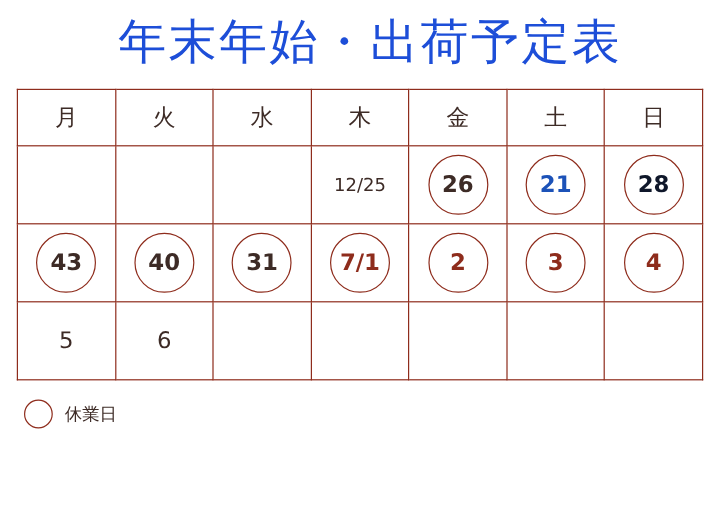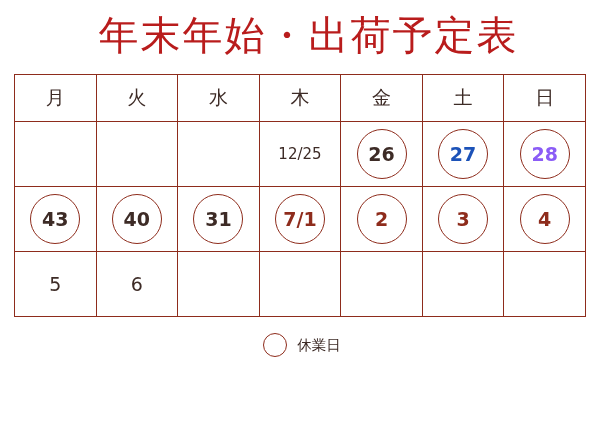--- a/index.html
+++ b/index.html
@@ -18,21 +18,21 @@
   .page {
     width: 600px;
     height: 443px;
     position: relative;
     box-sizing: border-box;
   }
   .title {
     text-align: center;
     font-size: 40px;
     letter-spacing: 2px;
-    color: #b91c1c;
+    color: #1d4ed8;
     margin: 10px 0 0 17px;
     font-weight: normal;
     line-height: 1.25;
   }
   .subtitle {
     text-align: center;
     font-size: 14.5px;
     color: #3d2b26;
     margin: 12px 0 0 0;
     letter-spacing: 0.5px;
@@ -76,31 +76,30 @@
     line-height: 1;
     font-size: 19px;
     box-sizing: border-box;
   }
   .num.circled {
     border: 1.6px solid #8e2c1c;
     border-radius: 50%;
     font-weight: bold;
   }
   .num.sat { color: #1c52b8; }
-  .num.sun { color: #8b5cf6; }
+  .num.sun { color: #0f172a; }
   .num.holiday { color: #8e2c1c; }
   .num.small { font-size: 15px; width: auto; }
   .footer {
     margin: 16px 16px 0 20px;
     display: flex;
     align-items: center;
     justify-content: space-between;
     font-size: 14.5px;
     color: #3d2b26;
-    flex-direction: column;
   }
   .legend {
     display: flex;
     align-items: center;
     gap: 10px;
   }
   .legend-circle {
     width: 22px;
     height: 22px;
     border: 1.6px solid #8e2c1c;
@@ -152,21 +151,21 @@
                 <span class="num small">12/25</span>
               </div>
             </td>
           <td>
               <div class="cellbox">
                 <span class="num circled">26</span>
               </div>
             </td>
           <td>
               <div class="cellbox">
-                <span class="num circled sat">27</span>
+                <span class="num circled sat">21</span>
               </div>
             </td>
           <td>
               <div class="cellbox">
                 <span class="num circled sun">28</span>
               </div>
             </td>
         </tr>
         <tr>
           <td>

